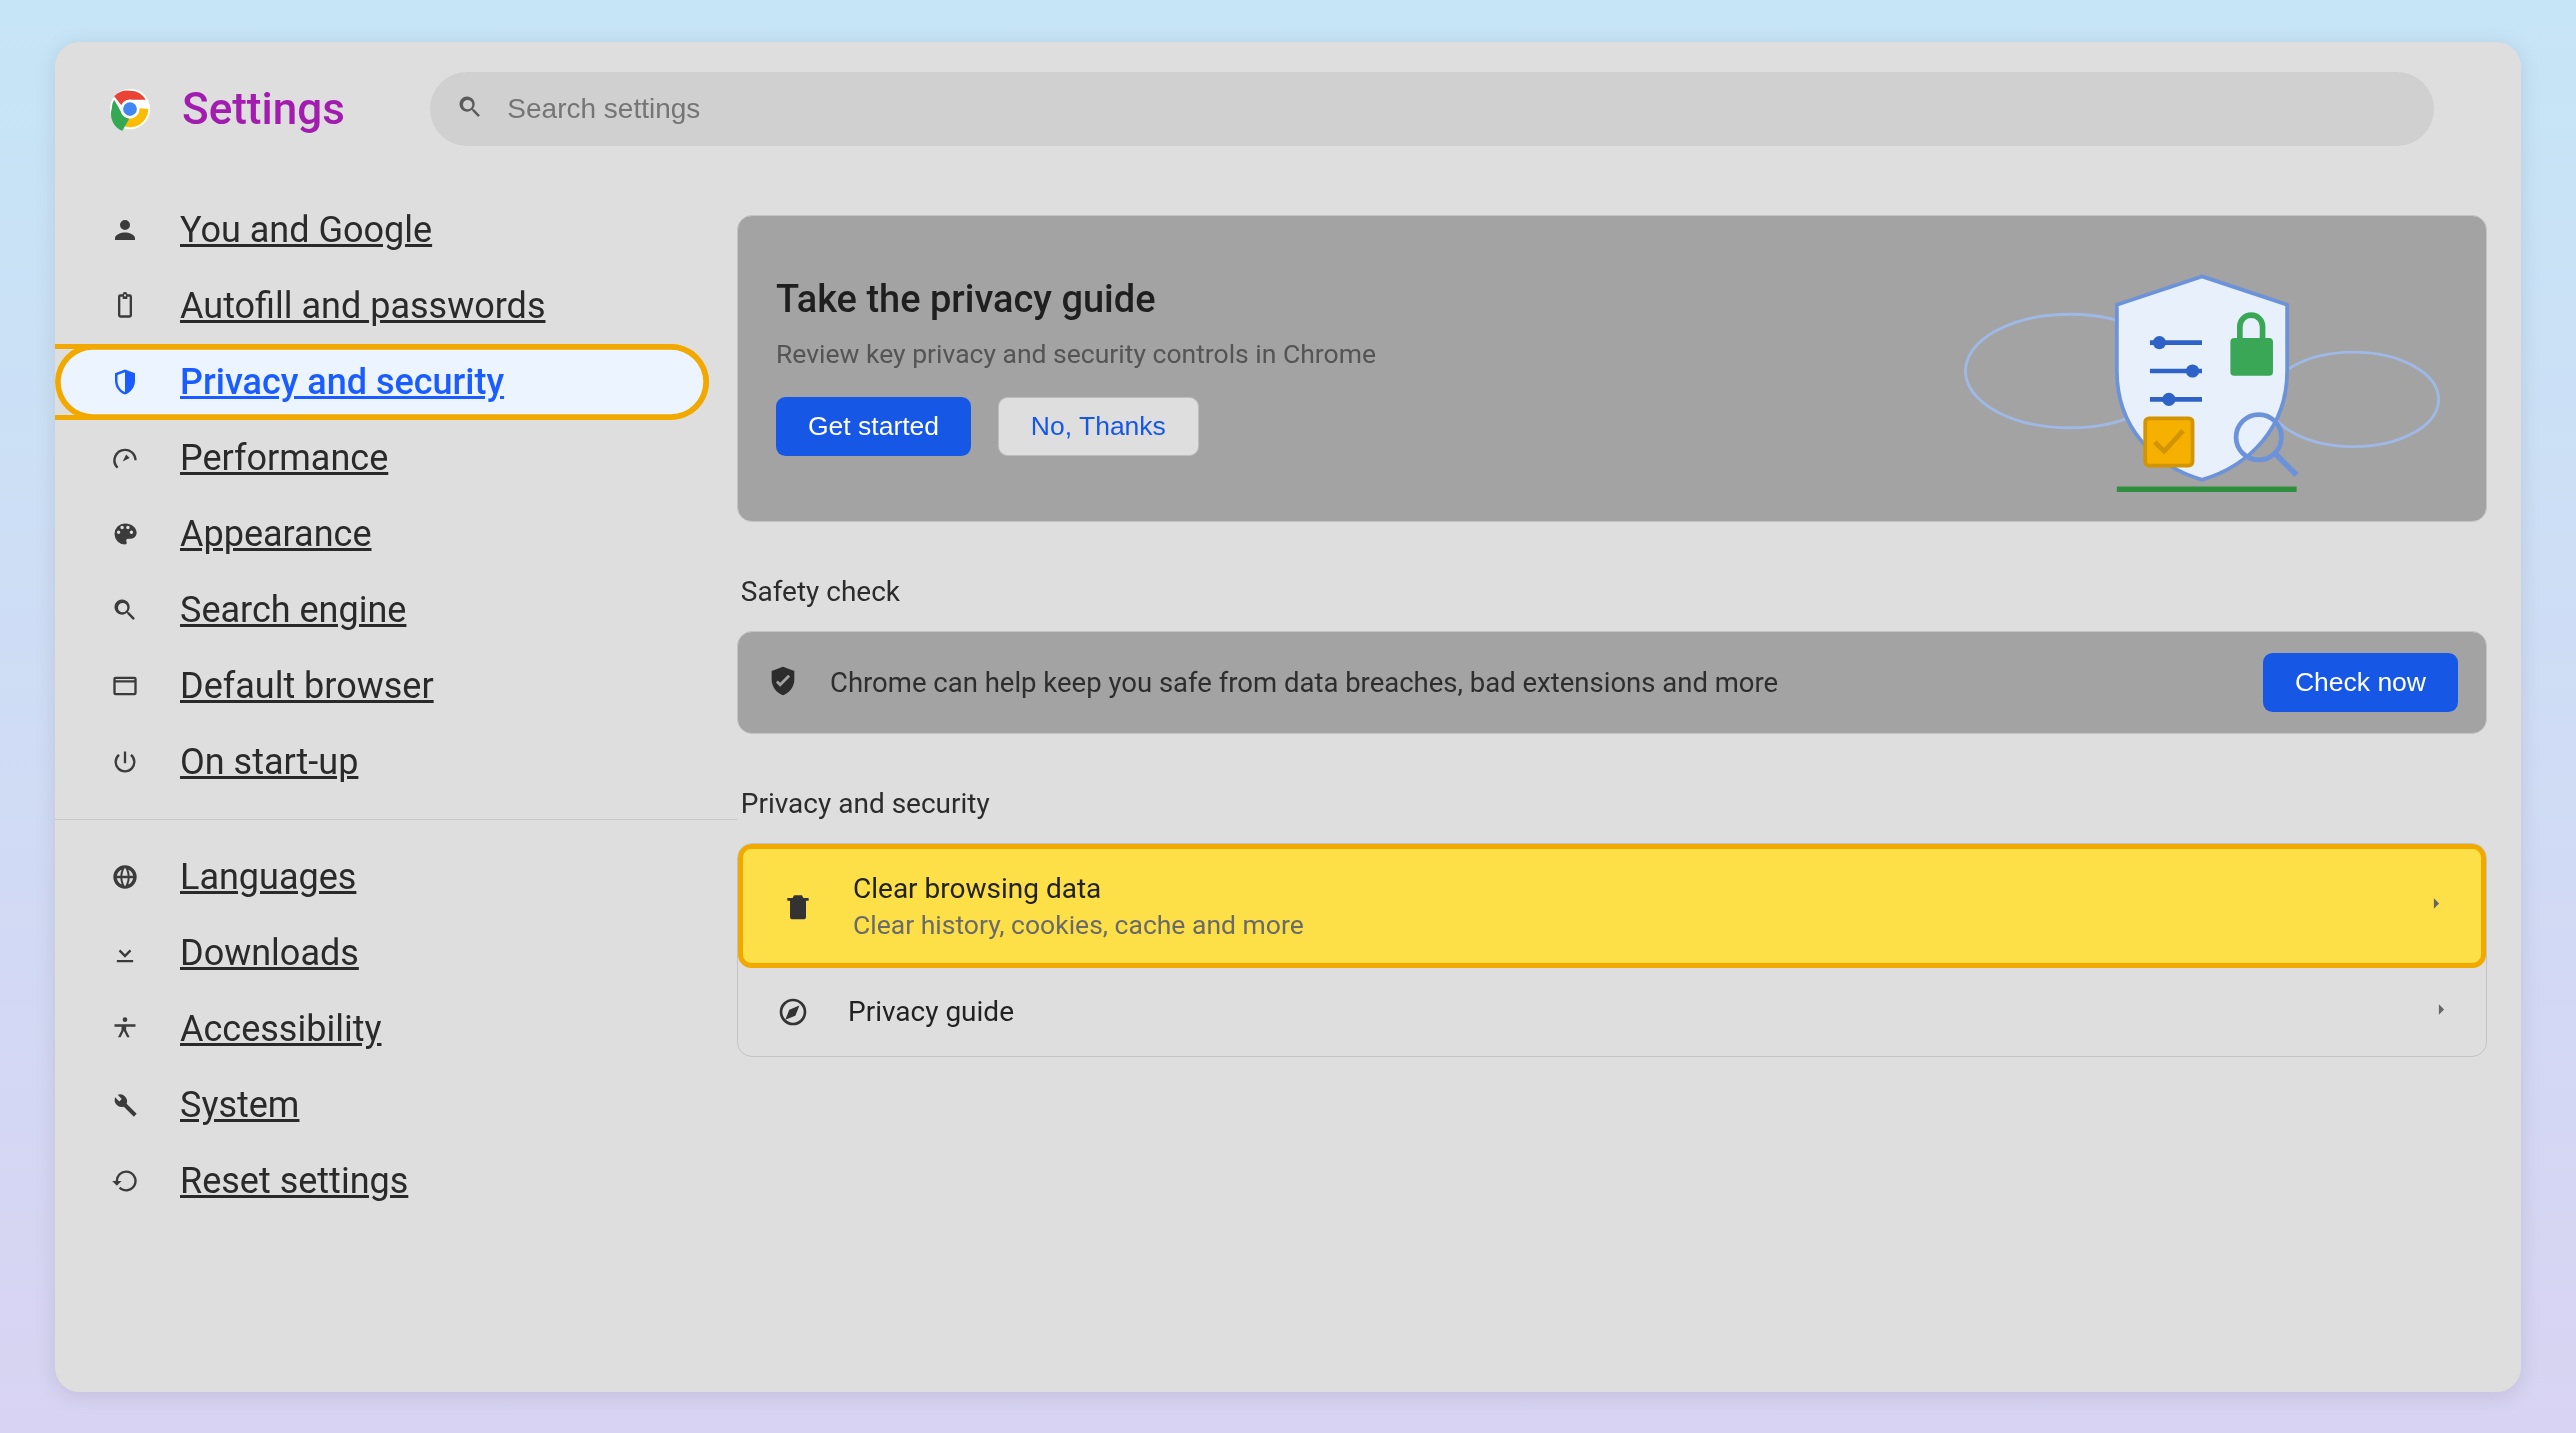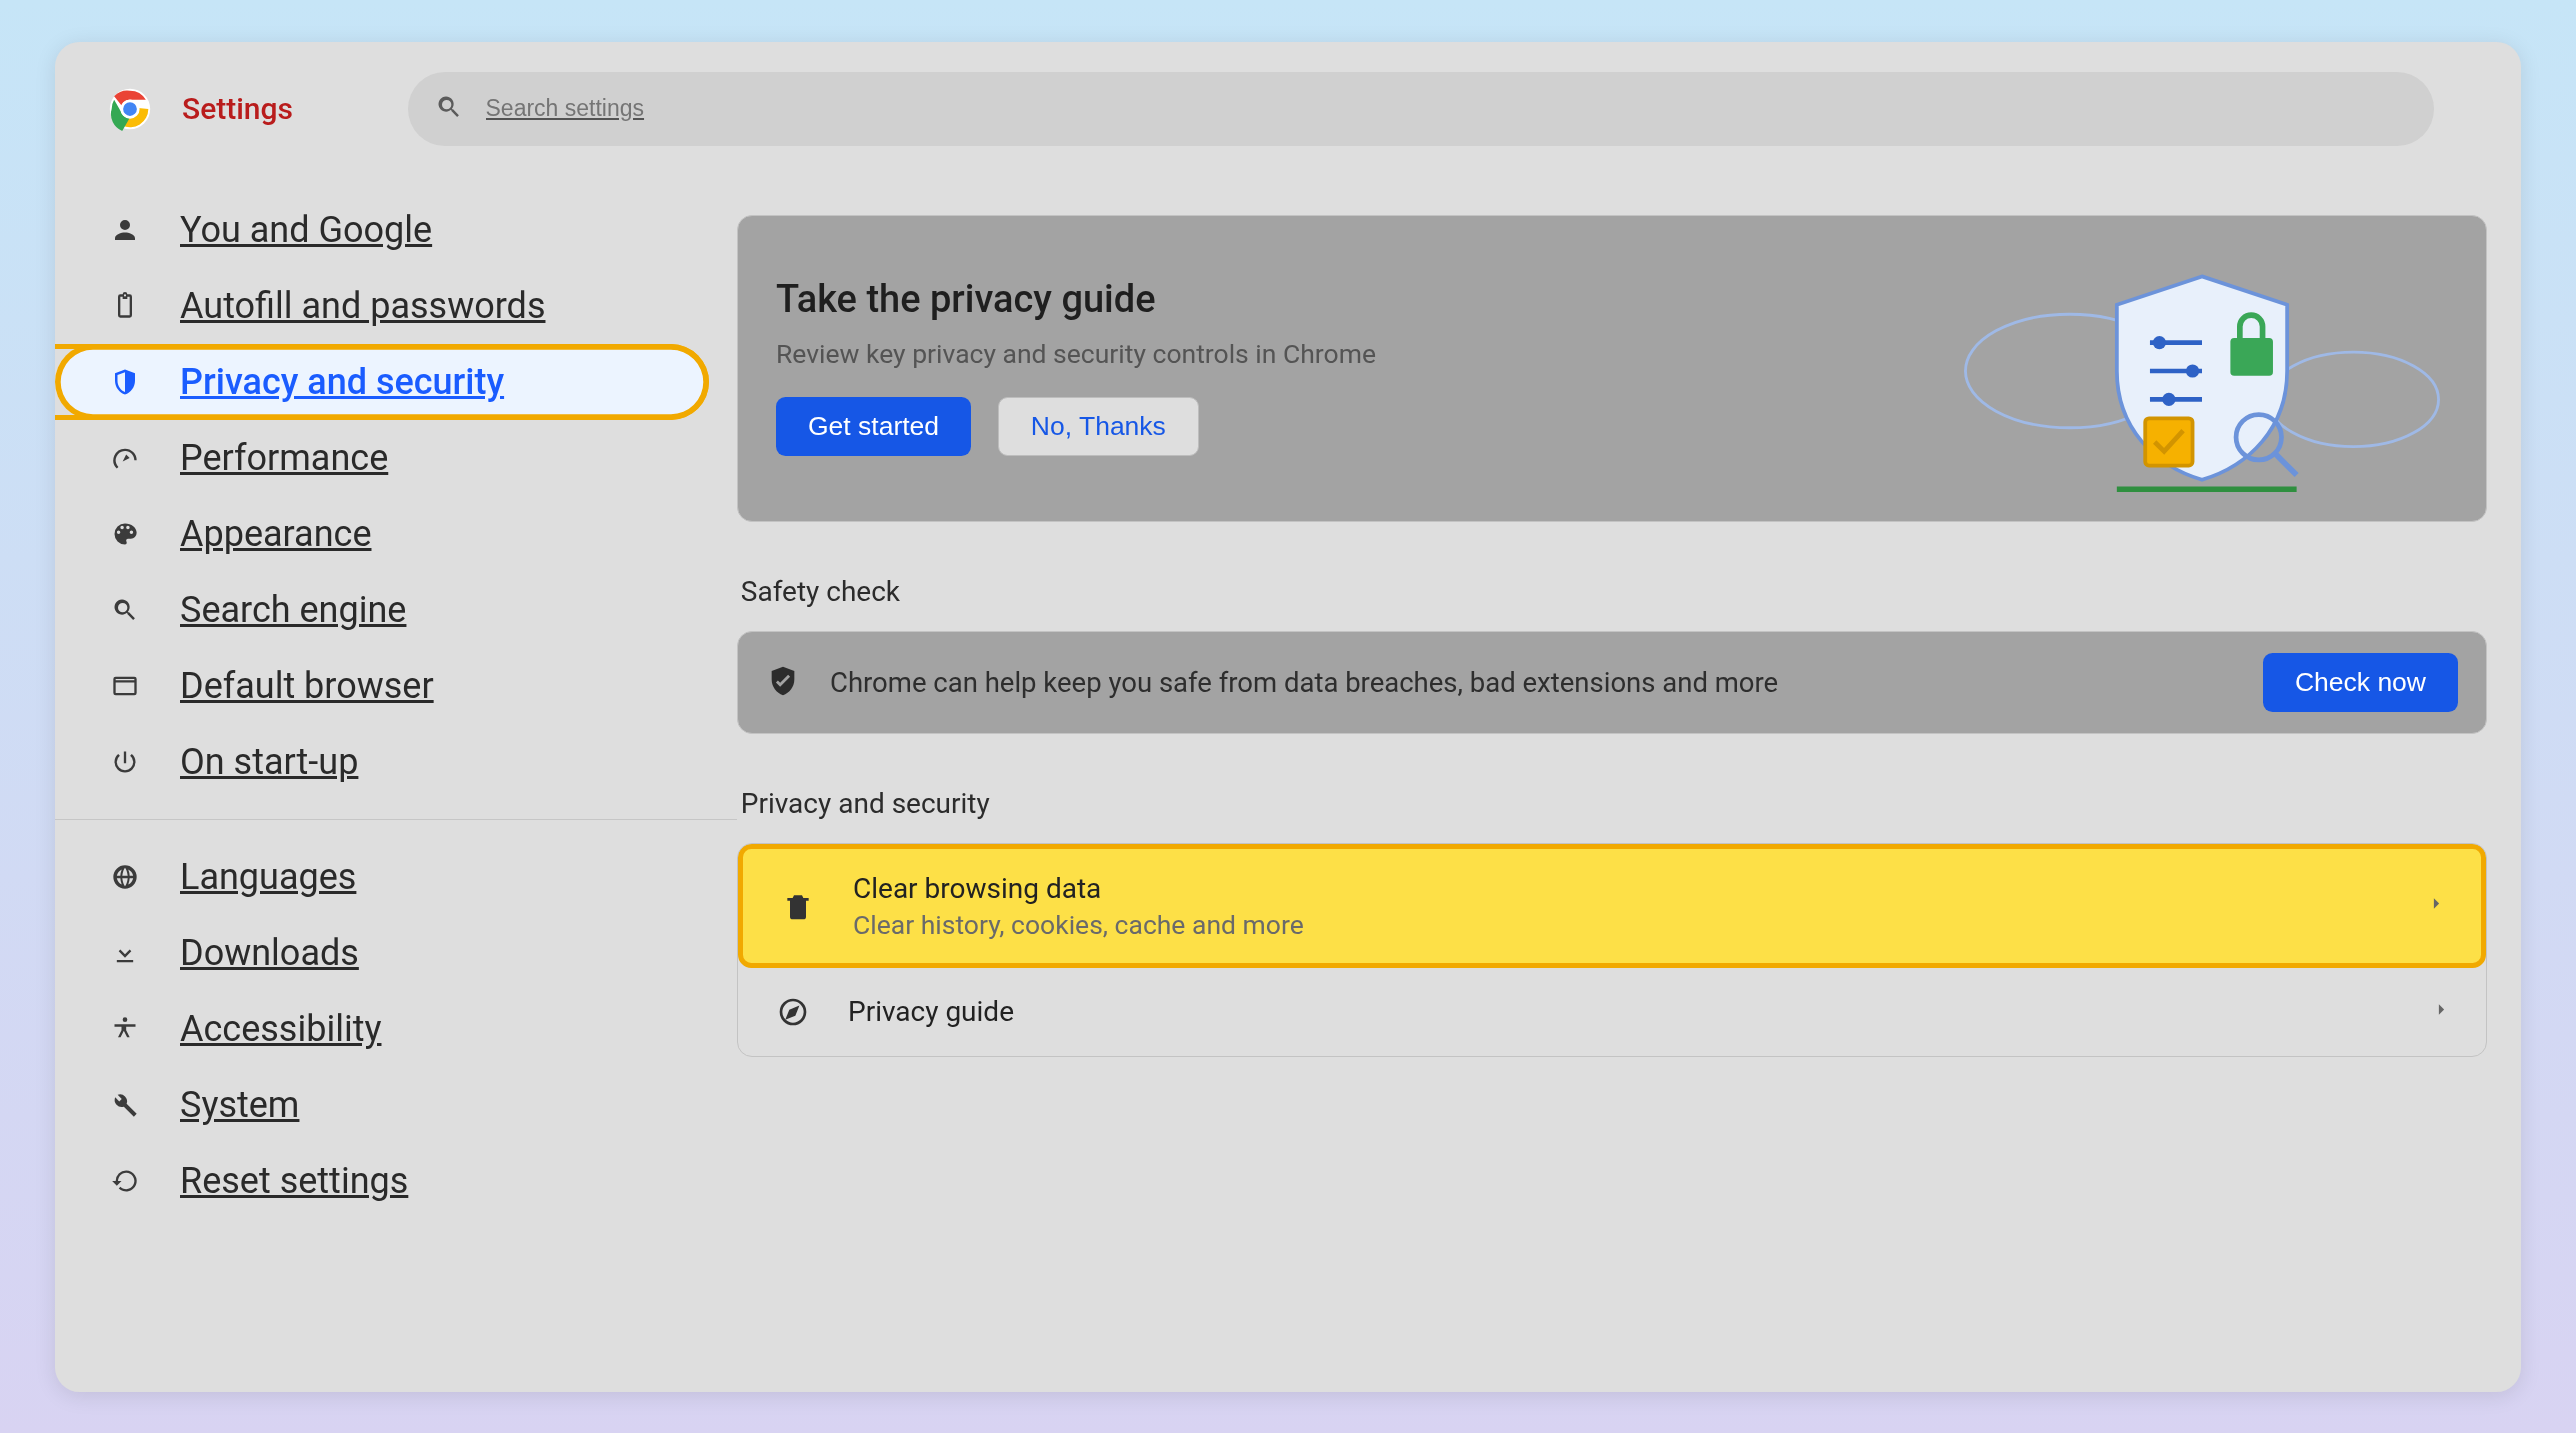--- a/index.html
+++ b/index.html
@@ -24,39 +24,39 @@
   .topbar {
     display: flex;
     align-items: center;
     padding: 26.5px 53px 9.5px 53px;
     height: 116px;
   }
   .chrome-logo {
     width: 44px; height: 44px; margin-right: 30px;
   }
   .title {
-    font-size: 30px;
+    font-size: 44px;
     font-weight: 500;
-    color: #b91c1c;
-    margin-right: 115px;
+    color: #a21caf;
+    margin-right: 85px;
   }
   .search-wrap {
     flex: 1;
     display: flex;
     align-items: center;
     background: #d0d0d0;
     border-radius: 42px;
     height: 74px;
     padding: 0 26.5px;
     margin-right: 34px;
   }
   .search-wrap svg { flex: 0 0 auto; margin-right: 23px; }
   .search-wrap input {
     border: none; outline: none; background: transparent;
-    font-size: 23px; color: #535353; width: 100%; text-decoration: underline;
+    font-size: 28px; color: #535353; width: 100%;
   }
   .body {
     flex: 1; display: flex; overflow: hidden;
   }
   .sidebar {
     width: 682px;
     padding-top: 34px;
     overflow-y: auto;
   }
   .nav-item {

